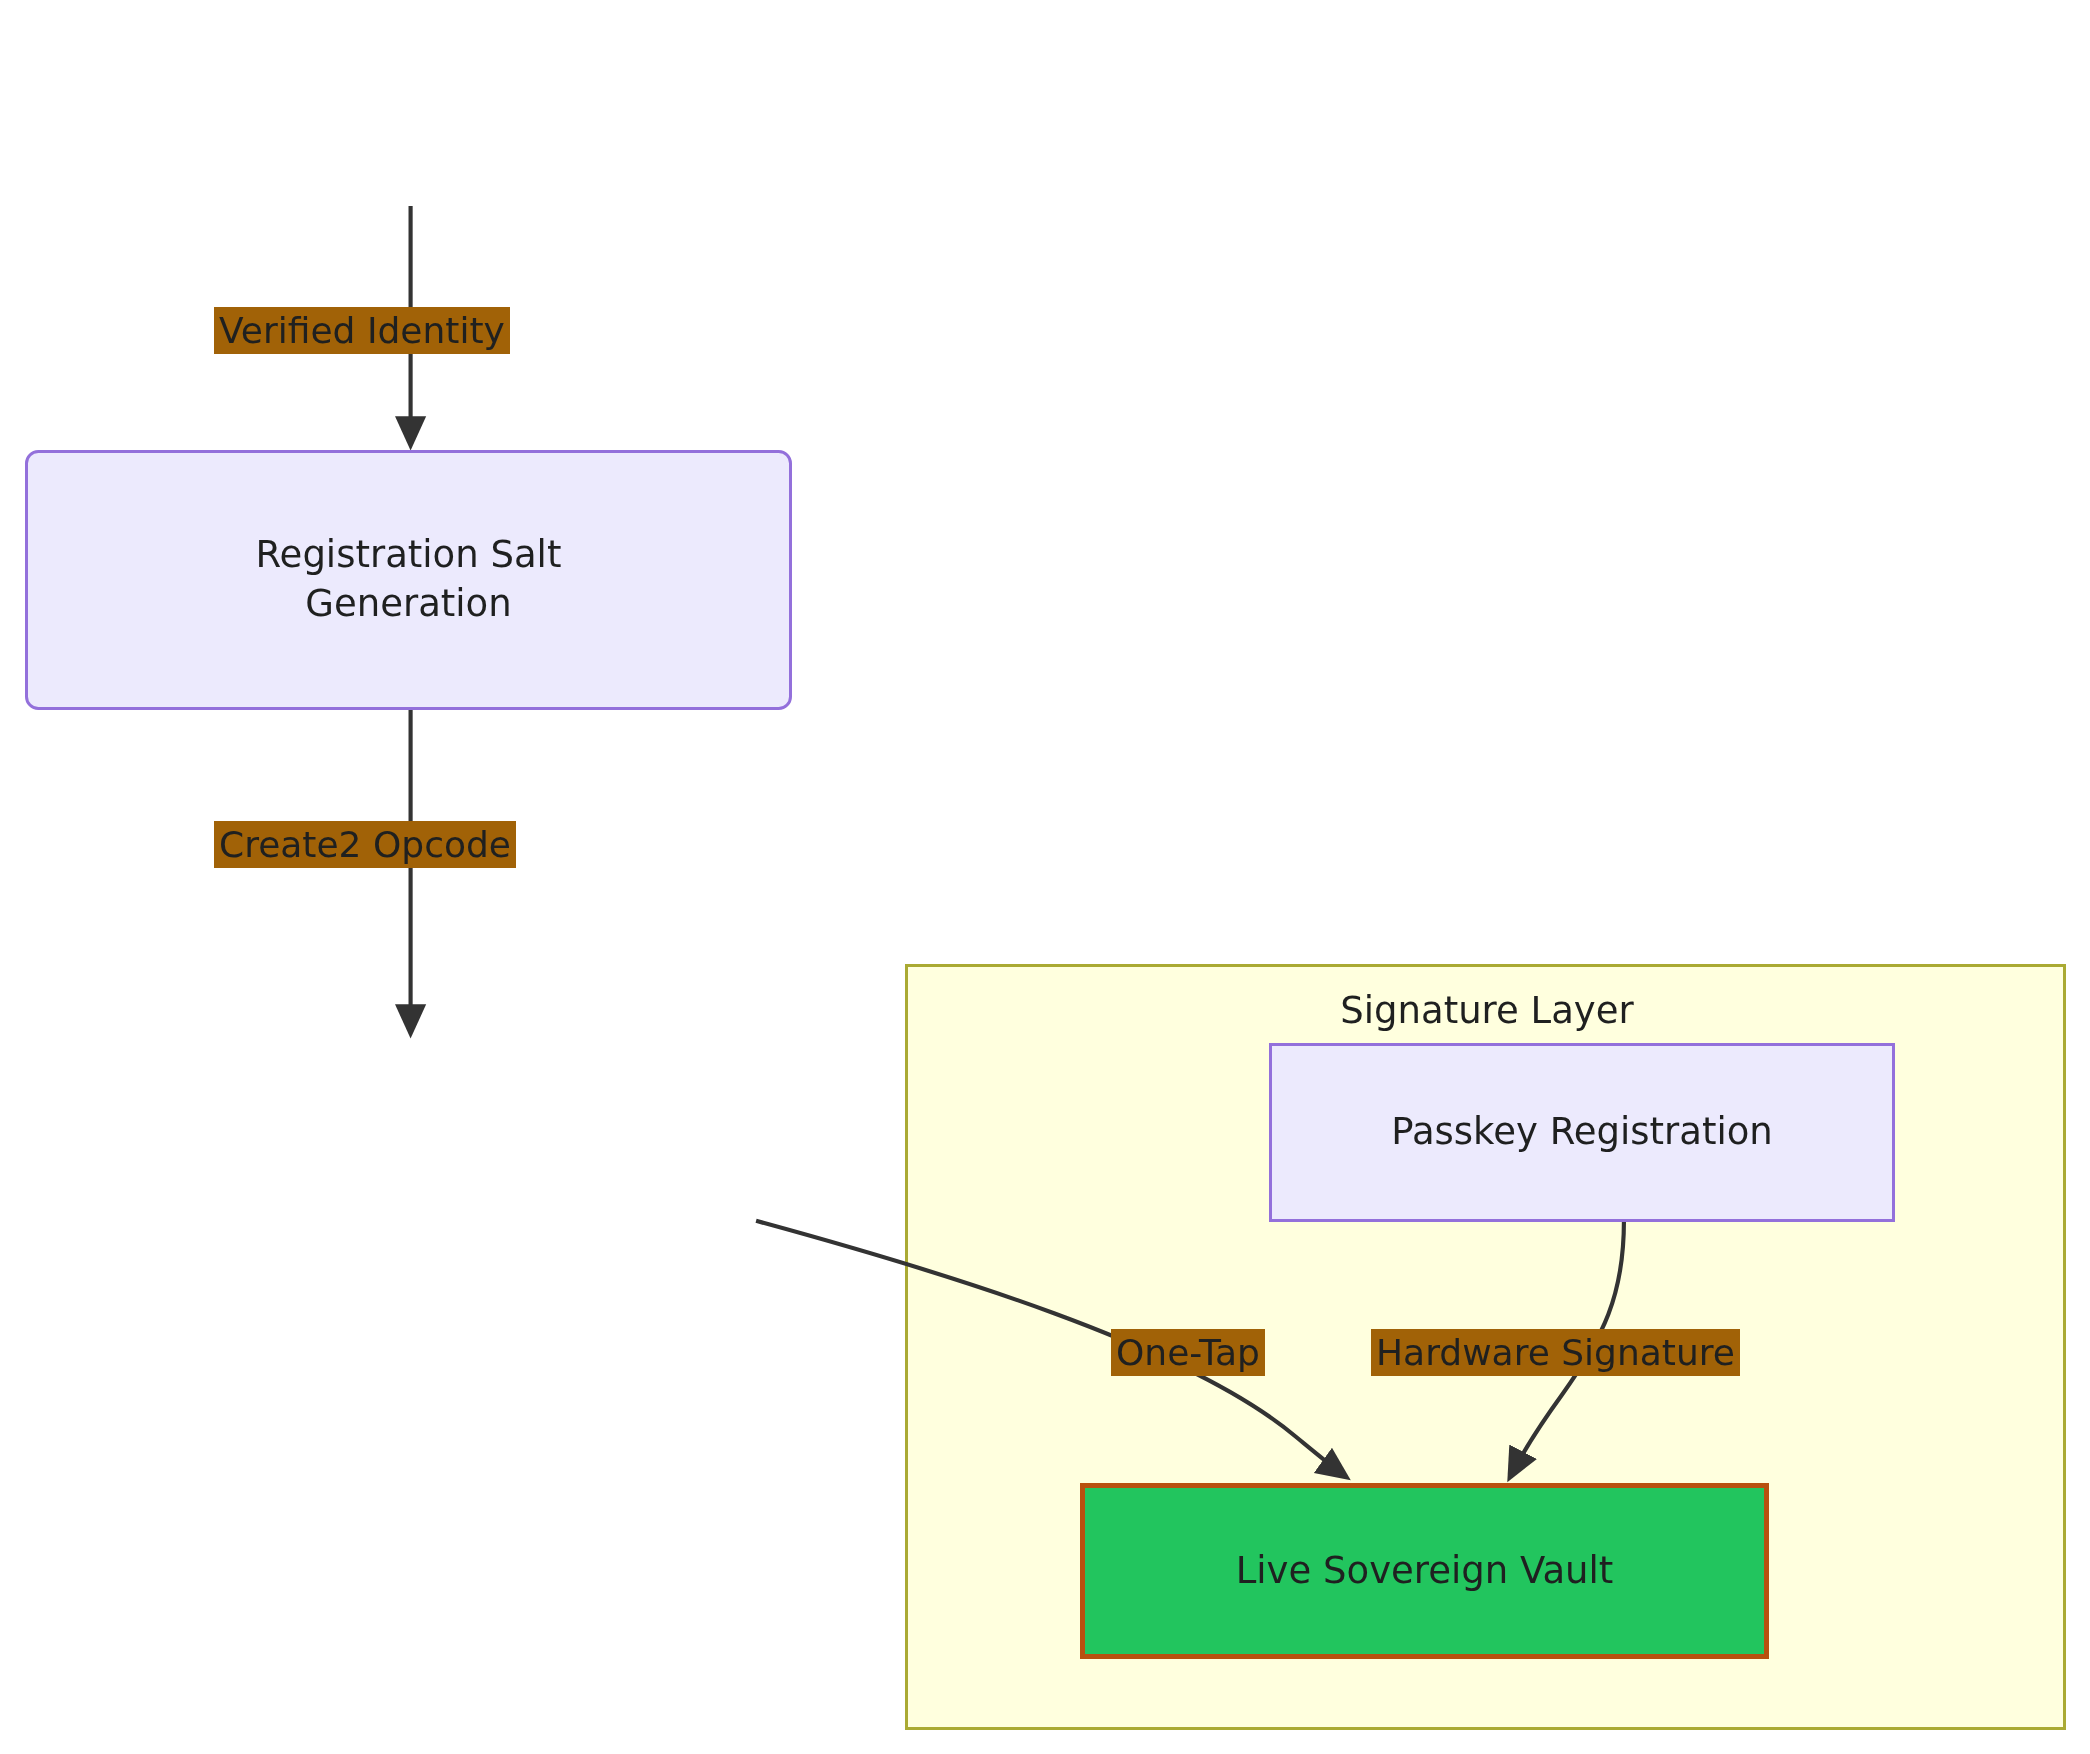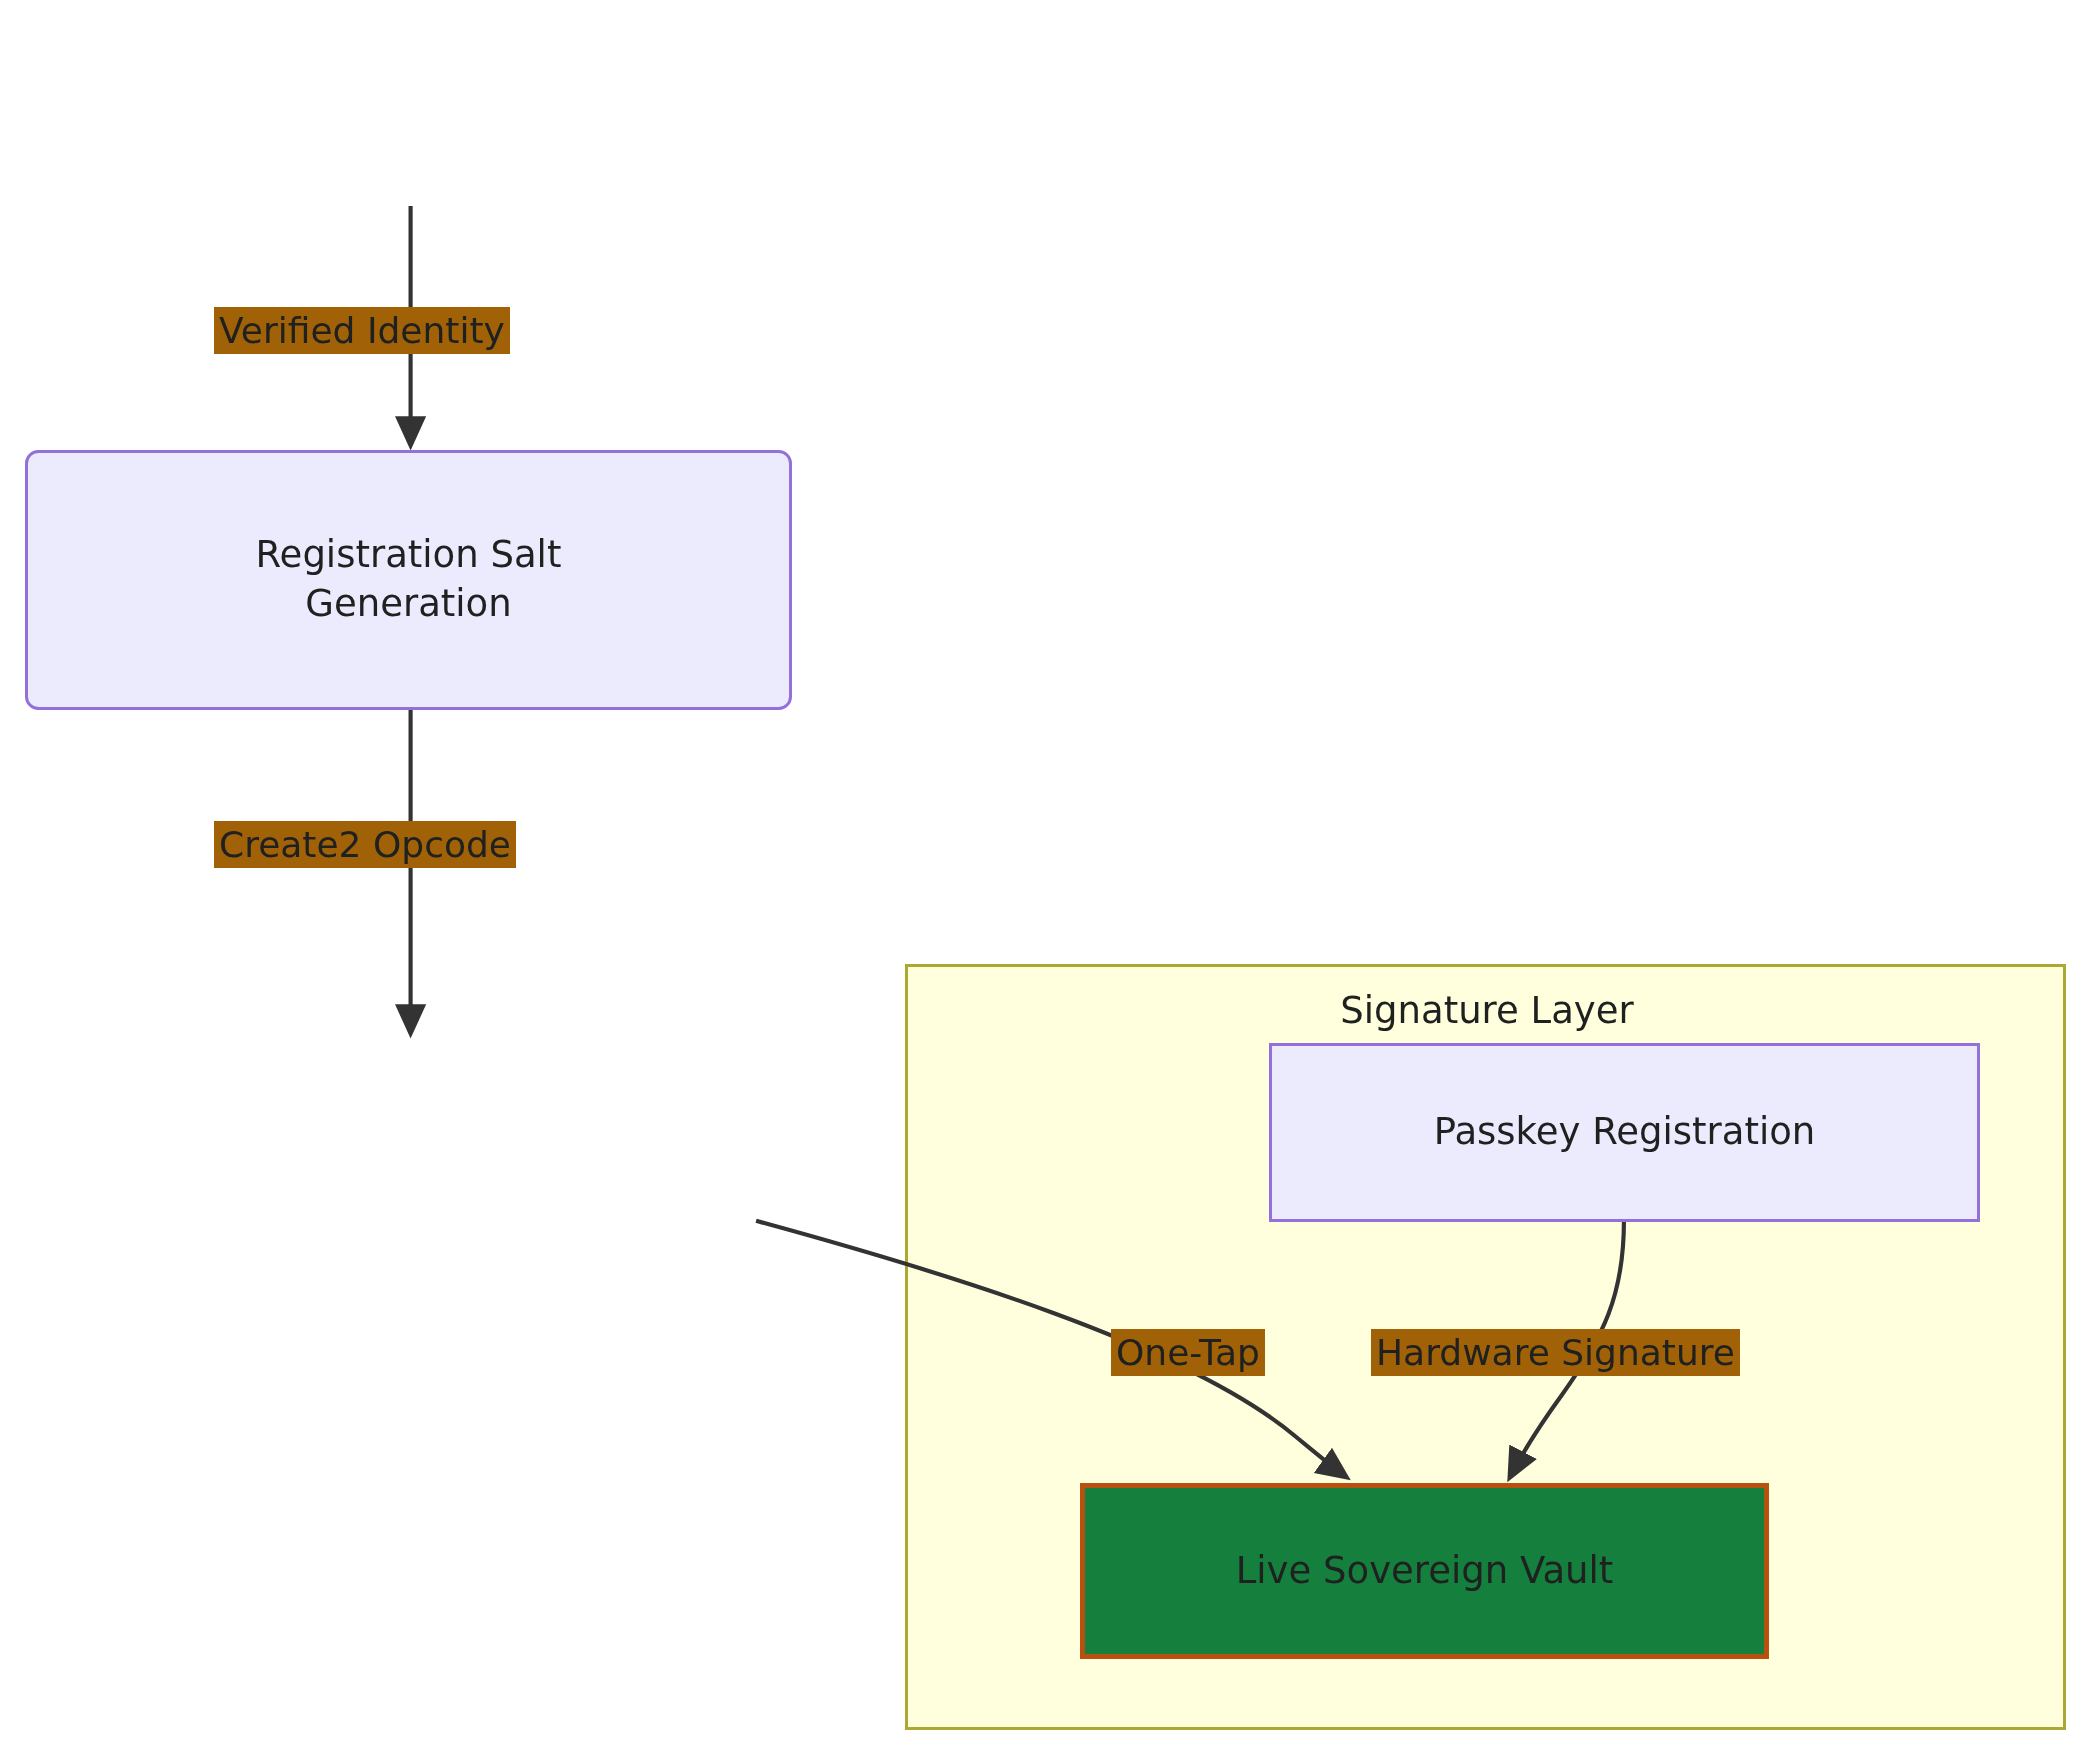--- a/index.html
+++ b/index.html
@@ -32,21 +32,21 @@
     text-align: center;
     color: #1f2020;
     line-height: 1.32;
   }
   .node-purple {
     background: #ECEAFD;
     border: 3.3px solid #9370DB;
   }
   .node-rounded { border-radius: 13.3px; }
   .node-vault {
-    background: #15803d;
+    background: #22c55e;
     border: 5.8px solid #B8500F;
   }
   .node-label {
     padding: 0 15px;
     white-space: pre-line;
   }
   .cluster {
     position: absolute;
     box-sizing: border-box;
     background: #FFFFDE;
@@ -95,21 +95,21 @@
     <path d="M 1955 1470 C 1955 1560 1930 1610 1880 1680 C 1848 1724 1830 1755 1818 1778" fill="none" stroke="#333333" stroke-width="5" marker-end="url(#arrow)"></path>
   </svg>
 
 
   <div class="node node-purple node-rounded fs-node" style="left:25px; top:450px; width:767px; height:260px;">
     <span class="node-label">Registration Salt
 Generation</span>
   </div>
 
 
-  <div class="node node-purple fs-node" style="left:1269px; top:1043px; width:711px; height:179px;">
+  <div class="node node-purple fs-node" style="left:1269px; top:1043px; width:626px; height:179px;">
     <span class="node-label">Passkey Registration</span>
   </div>
 
   <div class="node node-vault fs-node" style="left:1080px; top:1483px; width:689px; height:176px;">
     <span class="node-label">Live Sovereign Vault</span>
   </div>
 
   <div class="edge-label fs-edge" style="left:214px; top:307px;">Verified Identity</div>
 
   <div class="edge-label fs-edge" style="left:214px; top:821px;">Create2 Opcode</div>

